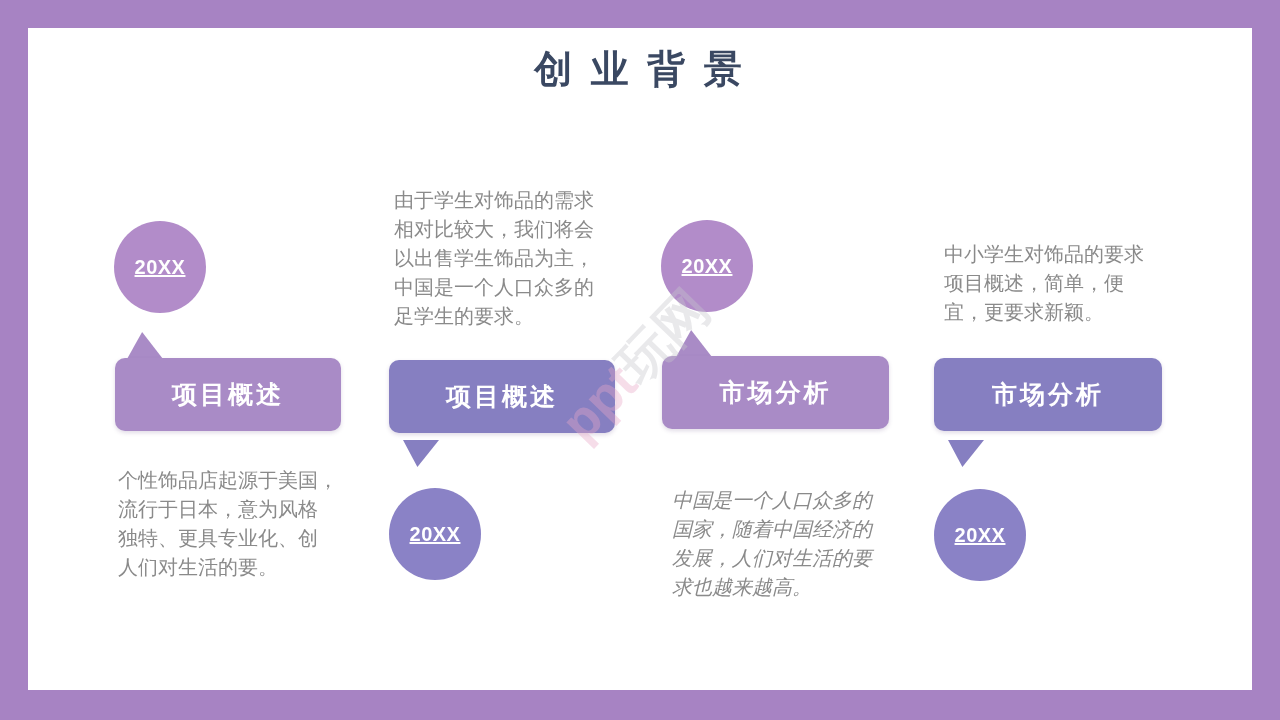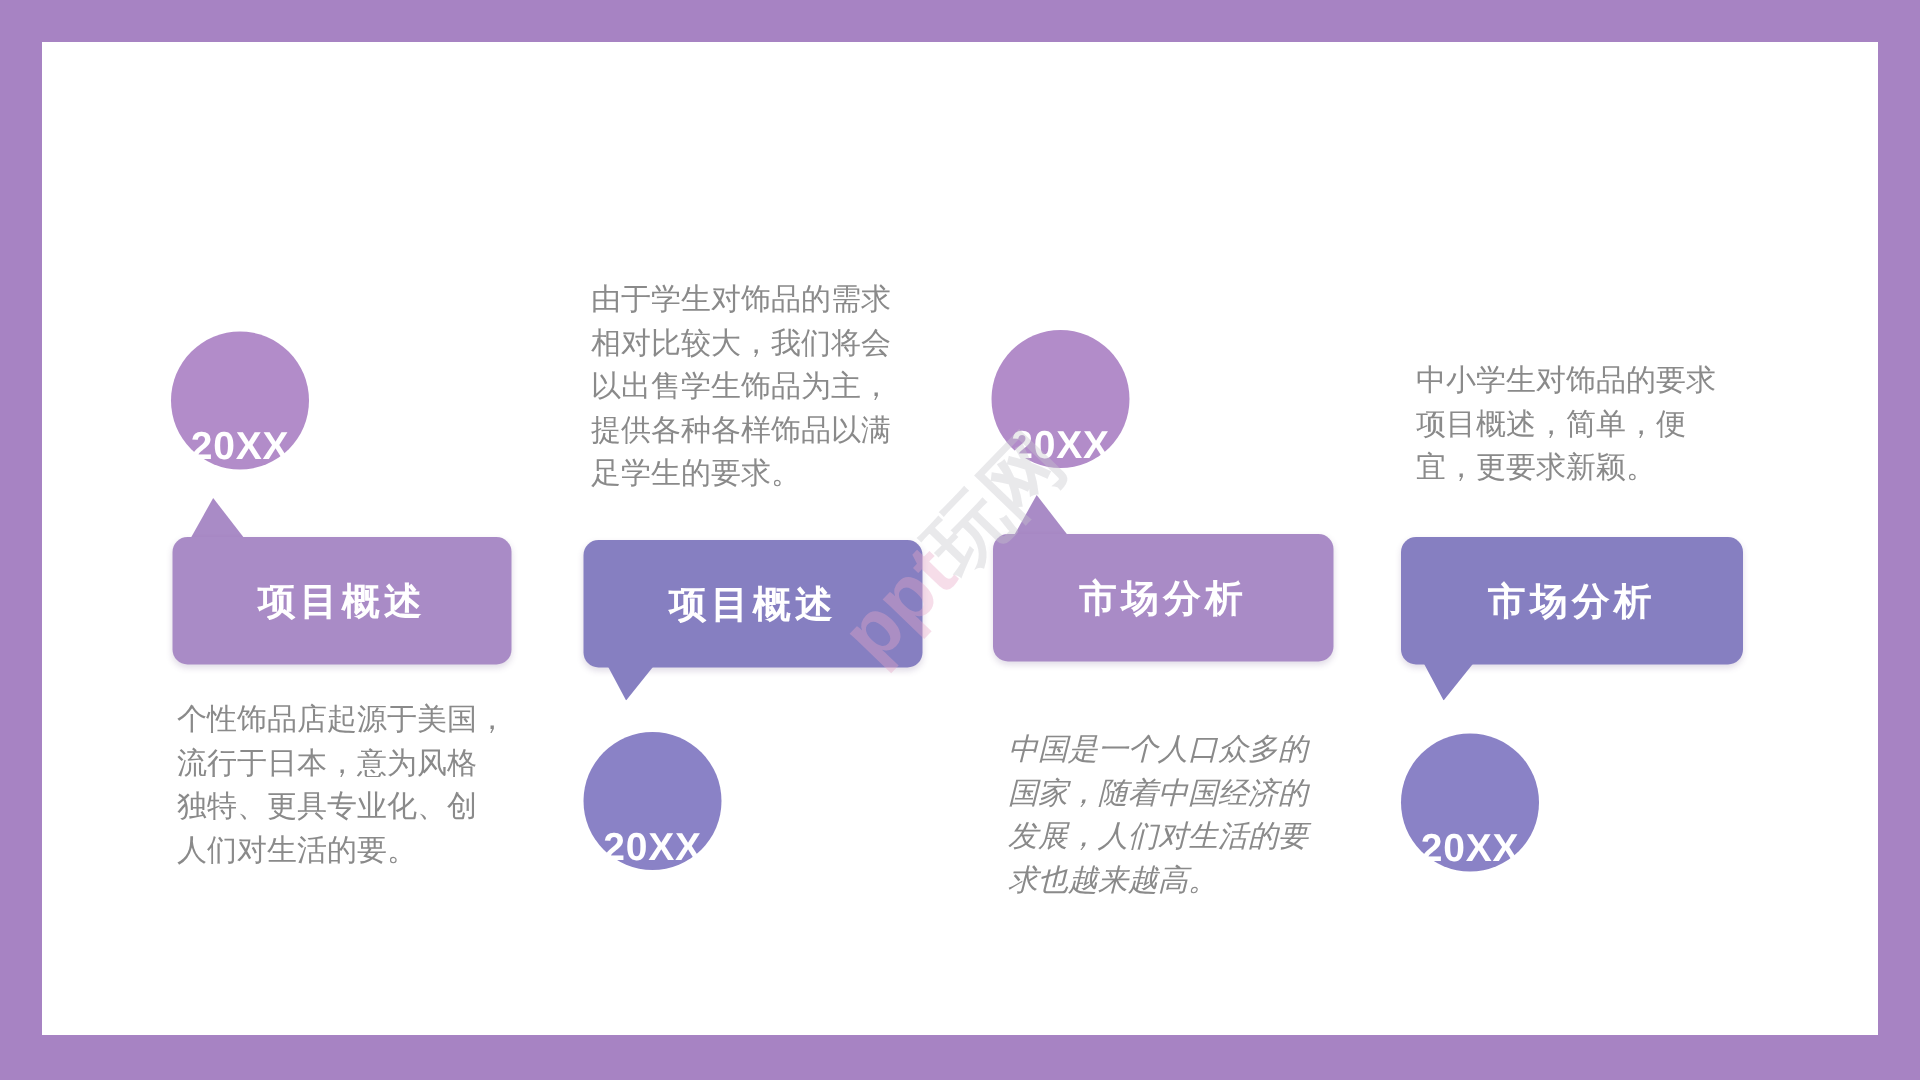--- a/index.html
+++ b/index.html
@@ -8,27 +8,27 @@
     background:#a783c3;
     font-family:"Liberation Sans","DejaVu Sans",sans-serif;
   }
   .inner{position:absolute;left:28px;top:28px;right:28px;bottom:30px;background:#ffffff;}
   .title{
     position:absolute;top:44px;left:0;right:0;text-align:center;
     font-size:38px;font-weight:bold;color:#3a4862;letter-spacing:4px;
   }
   .circle{
     position:absolute;width:92px;height:92px;border-radius:50%;
-    display:flex;align-items:flex-end;justify-content:center;
-    color:#ffffff;font-weight:bold;font-size:26px;letter-spacing:0.5px;
+    display:flex;align-items:center;justify-content:center;
+    color:#ffffff;font-weight:bold;font-size:20px;letter-spacing:0.5px;text-decoration:underline;
   }
   .circle.light{background:#b28cc9;}
   .circle.dark{background:#8a82c6;}
   .callout{
-    position:absolute;height:85px;border-radius:10px;
+    position:absolute;height:73px;border-radius:10px;
     display:flex;align-items:center;justify-content:center;
     color:#ffffff;font-weight:bold;font-size:25px;letter-spacing:3px;
     box-shadow:0 2px 4px rgba(90,60,120,0.18);
   }
   .callout.light{background:#a98bc6;}
   .callout.dark{background:#867fc1;}
   .tail{position:absolute;width:36px;height:27px;}
   .tail.up{clip-path:polygon(42% 0, 0 100%, 100% 100%);}
   .tail.down{clip-path:polygon(0 0, 100% 0, 40% 100%);}
   .tail.light{background:#a98bc6;}
@@ -66,40 +66,41 @@
   }
   .watermark .wm-latin{color:#e8a8c8;}
   .watermark .wm-cjk{color:#c6c6cc;}
 </style>
 </head>
 <body>
 
 <div class="slide">
   <div class="inner"></div>
 
+  <div class="title">创 业 背 景</div>
 
   <div class="column">
     <div class="circle light c1-circle">
       <span>20XX</span>
     </div>
     <div class="tail up light c1-tail"></div>
     <div class="callout light c1-box">
       <span>项目概述</span>
     </div>
     <div class="para c1-para">个性饰品店起源于美国，
 流行于日本，意为风格
 独特、更具专业化、创
 人们对生活的要。</div>
   </div>
 
   <div class="column">
     <div class="para c2-para">由于学生对饰品的需求
 相对比较大，我们将会
 以出售学生饰品为主，
-提供各种各样饰品以满
+中国是一个人口众多的
 足学生的要求。</div>
     <div class="callout dark c2-box">
       <span>项目概述</span>
     </div>
     <div class="tail down dark c2-tail"></div>
     <div class="circle dark c2-circle">
       <span>20XX</span>
     </div>
   </div>
 

